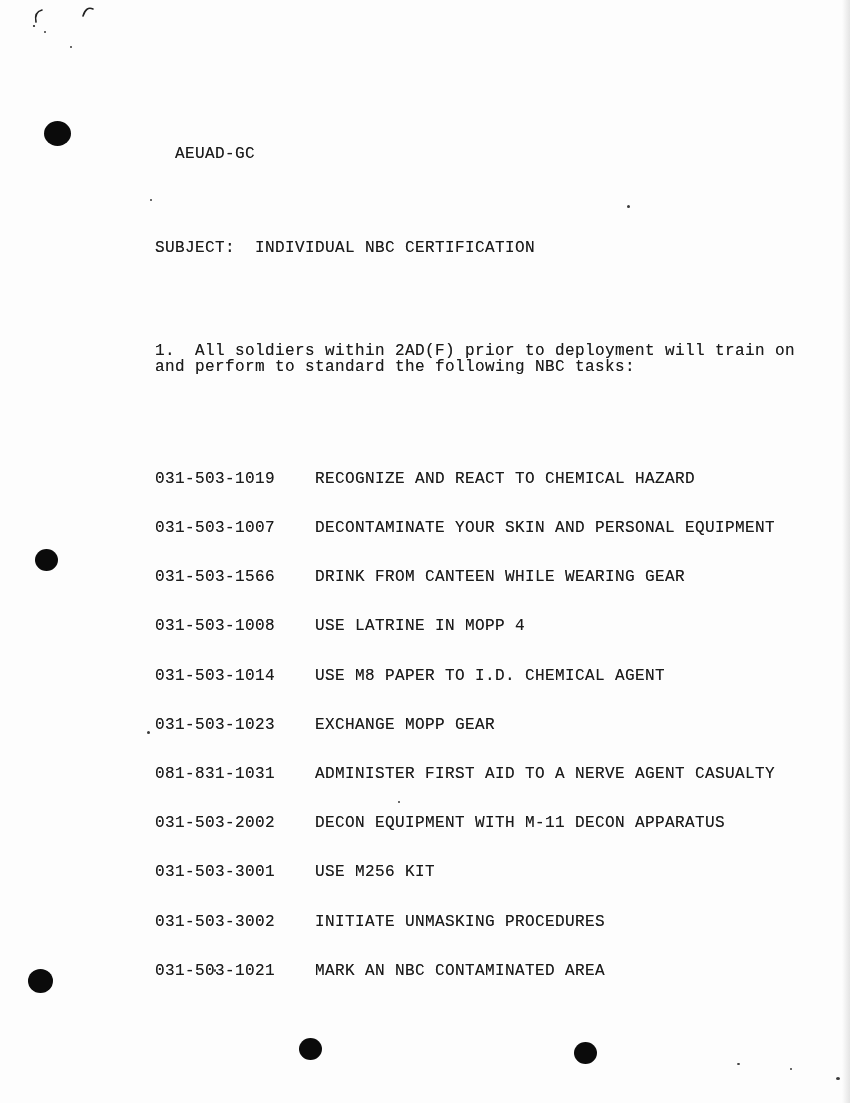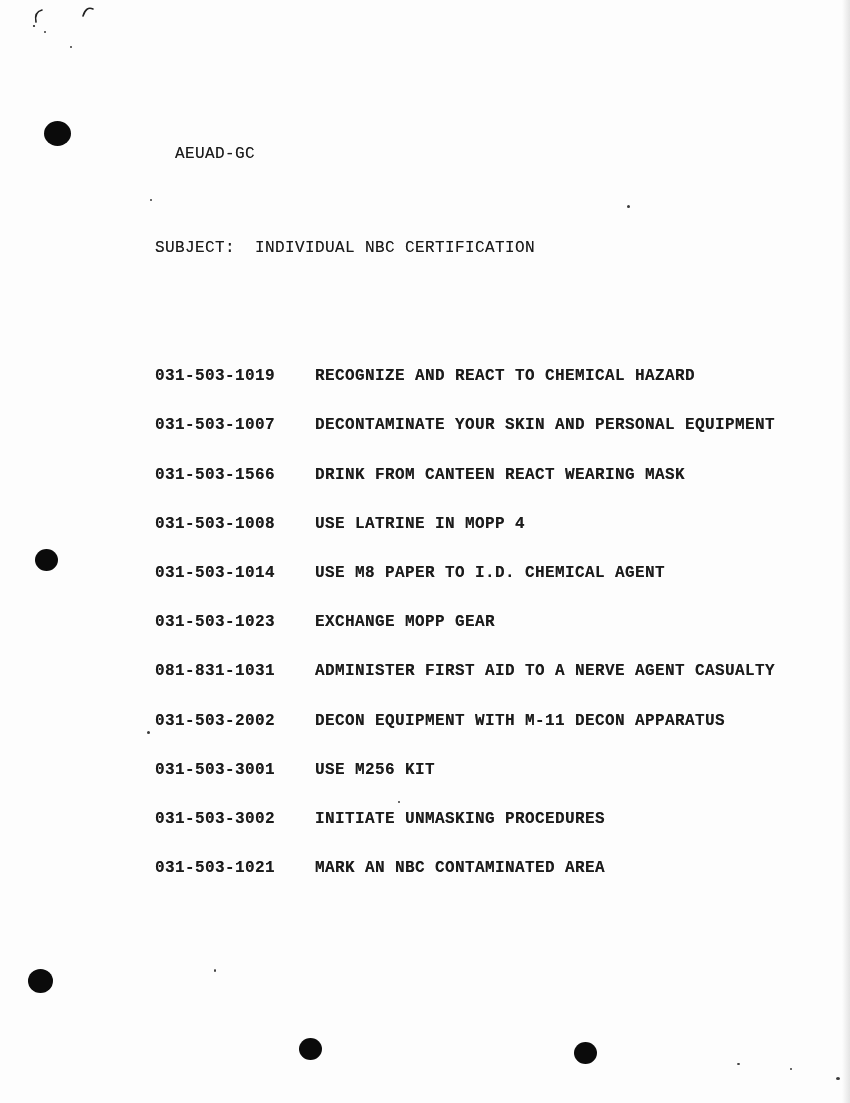--- a/index.html
+++ b/index.html
@@ -27,21 +27,21 @@
     line-height: 16.4px;
     letter-spacing: 0.4px;
     white-space: pre;
     text-shadow: 0 0 0.5px rgba(20,20,20,0.55);
   }
   .office-symbol { margin-top: 0; margin-left: 20px; }
   .memo-for  { margin-top: 34px; }
   .subject   { margin-top: 12px; }
   .para-1    { margin-top: 37px; }
   .task-list { margin-top: 13px; }
-  .task-row  { white-space: pre; font-weight: bold; }
+  .task-row  { white-space: pre; }
   .task-number { display: inline-block; width: 160px; }
 
   .hole {
     position: absolute;
     background: #0b0b0b;
     border-radius: 50%;
   }
   .speck {
     position: absolute;
     background: #3a3a3a;
@@ -80,25 +80,27 @@
 
   <div class="edge-right"></div>
 
   <div class="content">
 
     <div class="office-symbol">AEUAD-GC</div>
 
 
     <div class="subject">SUBJECT:  INDIVIDUAL NBC CERTIFICATION</div>
 
+    <div class="para-1">1.  All soldiers within 2AD(F) prior to deployment will train on
+and perform to standard the following NBC tasks:</div>
 
     <div class="task-list">
       <div class="task-row"><span class="task-number">031-503-1019</span><span class="task-title">RECOGNIZE AND REACT TO CHEMICAL HAZARD</span></div>
       <div class="task-row"><span class="task-number">031-503-1007</span><span class="task-title">DECONTAMINATE YOUR SKIN AND PERSONAL EQUIPMENT</span></div>
-      <div class="task-row"><span class="task-number">031-503-1566</span><span class="task-title">DRINK FROM CANTEEN REACT WEARING MASK</span></div>
+      <div class="task-row"><span class="task-number">031-503-1566</span><span class="task-title">DRINK FROM CANTEEN WHILE WEARING GEAR</span></div>
       <div class="task-row"><span class="task-number">031-503-1008</span><span class="task-title">USE LATRINE IN MOPP 4</span></div>
       <div class="task-row"><span class="task-number">031-503-1014</span><span class="task-title">USE M8 PAPER TO I.D. CHEMICAL AGENT</span></div>
       <div class="task-row"><span class="task-number">031-503-1023</span><span class="task-title">EXCHANGE MOPP GEAR</span></div>
       <div class="task-row"><span class="task-number">081-831-1031</span><span class="task-title">ADMINISTER FIRST AID TO A NERVE AGENT CASUALTY</span></div>
       <div class="task-row"><span class="task-number">031-503-2002</span><span class="task-title">DECON EQUIPMENT WITH M-11 DECON APPARATUS</span></div>
       <div class="task-row"><span class="task-number">031-503-3001</span><span class="task-title">USE M256 KIT</span></div>
       <div class="task-row"><span class="task-number">031-503-3002</span><span class="task-title">INITIATE UNMASKING PROCEDURES</span></div>
       <div class="task-row"><span class="task-number">031-503-1021</span><span class="task-title">MARK AN NBC CONTAMINATED AREA</span></div>
     </div>
 

